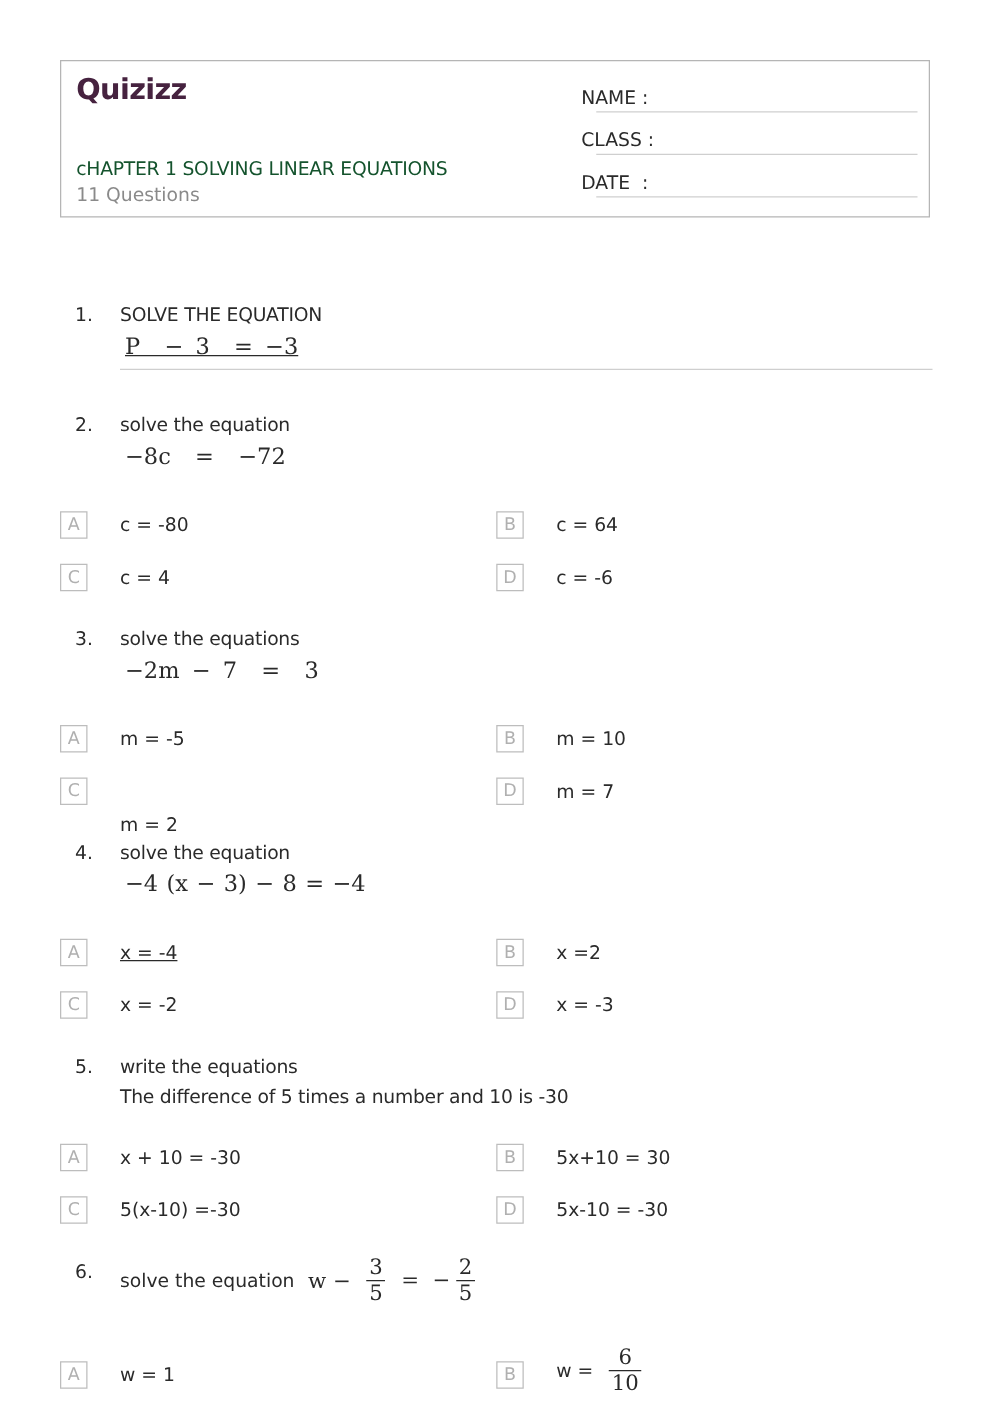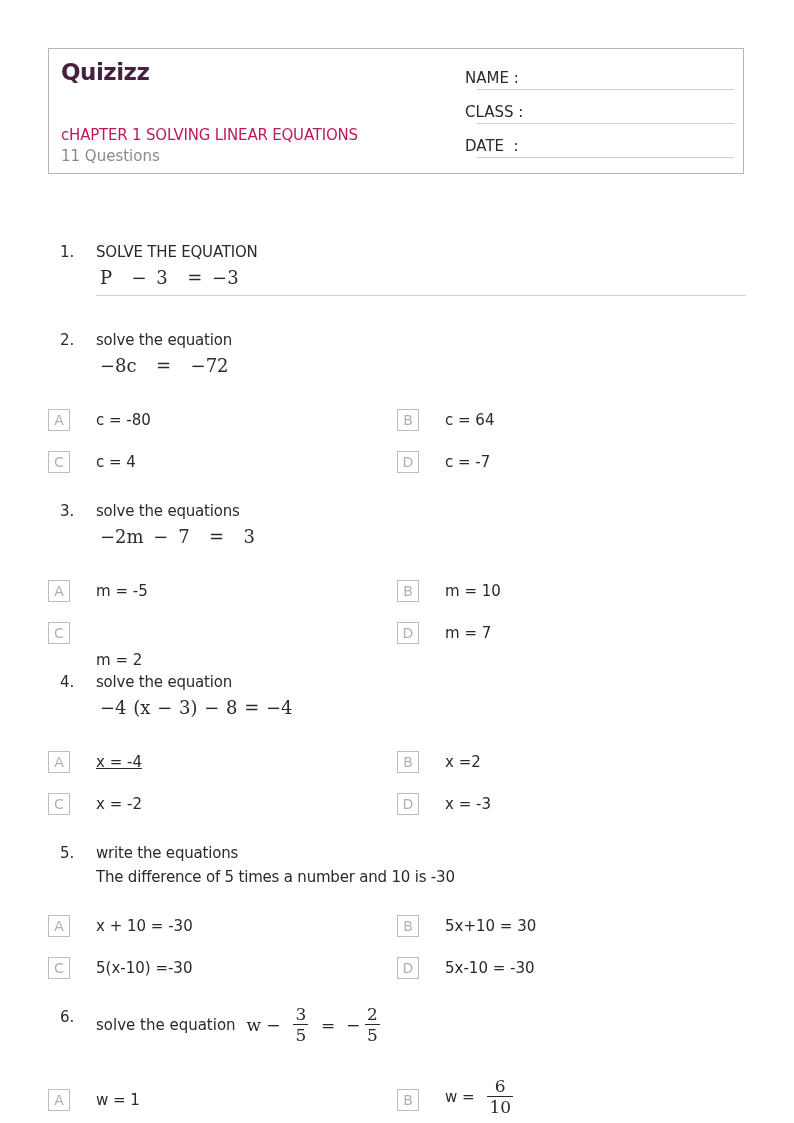--- a/index.html
+++ b/index.html
@@ -2,21 +2,21 @@
 <html><head>
 <meta charset="utf-8">
 <style>
   html, body { margin: 0; padding: 0; background: #ffffff; }
   body { width: 794px; height: 1123px; position: relative; overflow: hidden;
          font-family: "DejaVu Sans", sans-serif; color: #2a2a2a; }
   .header-box { position: absolute; left: 48px; top: 48px; width: 696px; height: 126px;
                 border: 1px solid #b5b5b5; box-sizing: border-box; }
   .logo { position: absolute; left: 12px; top: 10px; font-family: "DejaVu Sans", sans-serif;
           font-weight: bold; font-size: 23px; color: #46223f; letter-spacing: -0.5px; }
-  .title { position: absolute; left: 12px; top: 77px; font-size: 15px; color: #be185d; letter-spacing: -0.2px; }
+  .title { position: absolute; left: 12px; top: 77px; font-size: 15px; color: #14532d; letter-spacing: -0.2px; }
   .subtitle { position: absolute; left: 12px; top: 98px; font-size: 15px; color: #8a8a8a; }
   .field { position: absolute; left: 371px; width: 314px; height: 22px; font-size: 15px; color: #2a2a2a; }
   .field .lbl { position: absolute; left: 0; top: 0; margin-left: 45px; }
   .field .line { position: absolute; left: 57px; right: 0; top: 20px; border-bottom: 1px solid #cfcfcf; }
   .qnum { position: absolute; left: 60px; font-size: 15px; color: #2a2a2a; }
   .qtext { position: absolute; left: 96px; font-size: 15px; color: #2a2a2a; letter-spacing: -0.2px; }
   .math { position: absolute; left: 100px; font-family: "DejaVu Serif", serif; font-size: 18px; color: #2a2a2a; word-spacing: 4px; }
   .divider { position: absolute; left: 96px; width: 650px; border-bottom: 1px solid #cfcfcf; }
   .opt-box { position: absolute; width: 22px; height: 22px; border: 1px solid #bdbdbd; box-sizing: border-box;
              font-size: 14px; color: #b0b0b0; text-align: center; line-height: 20px; }
@@ -43,37 +43,37 @@
   </div>
   <div class="field" style="top:54px;">
     <span class="lbl">CLASS :</span>
     <span class="line"></span>
   </div>
 </div>
 
 <div>
   <div class="qnum" style="top:243px;">1.</div>
   <div class="qtext" style="top:243px;">SOLVE THE EQUATION</div>
-  <div class="math" style="top:267px; white-space:pre;">P  − 3  = −3</div>
+  <div class="math" style="top:267px; white-space:pre;text-decoration:underline;">P  − 3  = −3</div>
   <div class="divider" style="top:295px;"></div>
 </div>
 
 <div>
   <div class="qnum" style="top:331px;">2.</div>
   <div class="qtext" style="top:331px;">solve the equation</div>
   <div class="math" style="top:355px; white-space:pre;">−8c  =  −72</div>
 
   <div class="opt-box" style="left:48px; top:409px;">A</div>
   <div class="opt-text" style="left:96px; top:411px;">c = -80</div>
   <div class="opt-box" style="left:397px; top:409px;">B</div>
   <div class="opt-text" style="left:445px; top:411px;">c = 64</div>
   <div class="opt-box" style="left:48px; top:451px;">C</div>
   <div class="opt-text" style="left:96px; top:453px;">c = 4</div>
   <div class="opt-box" style="left:397px; top:451px;">D</div>
-  <div class="opt-text" style="left:445px; top:453px;">c = -7</div>
+  <div class="opt-text" style="left:445px; top:453px;">c = -6</div>
 </div>
 
 <div>
   <div class="qnum" style="top:502px;">3.</div>
   <div class="qtext" style="top:502px;">solve the equations</div>
   <div class="math" style="top:526px; white-space:pre;">−2m − 7  =  3</div>
 
   <div class="opt-box" style="left:48px; top:580px;">A</div>
   <div class="opt-text" style="left:96px; top:582px;">m = -5</div>
   <div class="opt-box" style="left:397px; top:580px;">B</div>

